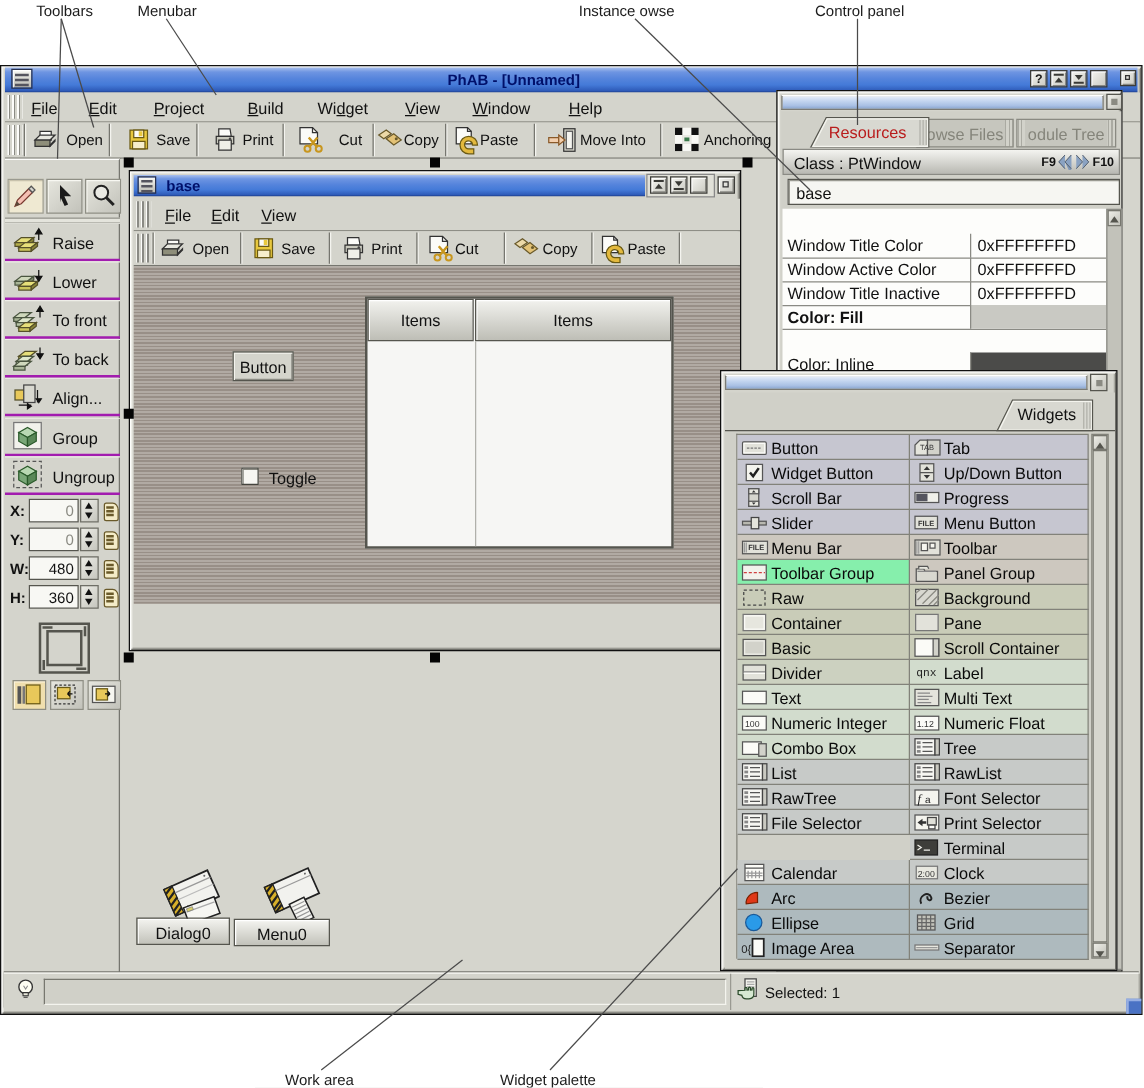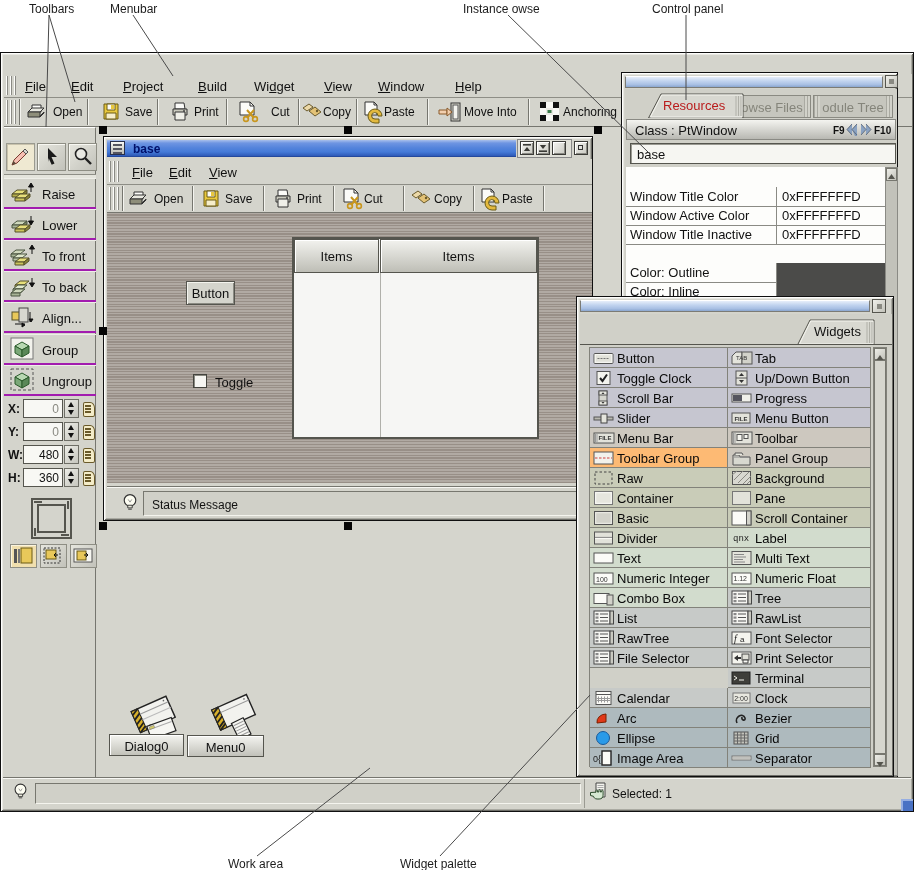--- a/index.html
+++ b/index.html
@@ -65,20 +65,41 @@
       <line x1="133" y1="15" x2="173" y2="76"></line>
       <line x1="508" y1="15" x2="648" y2="152"></line>
       <line x1="686" y1="15" x2="686" y2="100"></line>
       <line x1="257" y1="856" x2="370" y2="768"></line>
       <line x1="440" y1="856" x2="590" y2="695"></line>
     </g>
   </svg>
 
   <div class="win" id="mainwin" style="left:0; top:52px; width:914px; height:760px;">
 
+    <div class="tbar-blue" style="left:3px; top:1px; right:3px; height:20px;">
+      <div style="position:absolute; left:5px; top:1px; width:17px; height:16px; background:linear-gradient(to bottom,#f8f8f4,#b9b9b1); border:1px solid #28304c; box-shadow:inset 1px 1px 0 #fff;">
+        <div style="position:absolute; left:2px; top:3px; right:2px; height:2px; background:#55555f;"></div>
+        <div style="position:absolute; left:2px; top:7px; right:2px; height:2px; background:#55555f;"></div>
+        <div style="position:absolute; left:2px; top:11px; right:2px; height:2px; background:#55555f;"></div>
+      </div>
+      <div style="position:absolute; left:8px; right:100px; top:3px; text-align:center; font-size:12px; font-weight:bold; color:#00106a;">PhAB - [Unnamed]</div>
+      <div class="wbtn" style="left:820px; top:2px;">?</div>
+      <div class="wbtn" style="left:836px; top:2px;"><svg width="12" height="12">
+            <rect x="2" y="2" width="8" height="1.6" fill="#3a3a36"></rect>
+            <path d="M6 5L2.8 9h6.4z" fill="#3a3a36"></path>
+          </svg></div>
+      <div class="wbtn" style="left:852px; top:2px;"><svg width="12" height="12">
+            <rect x="2" y="8.4" width="8" height="1.6" fill="#3a3a36"></rect>
+            <path d="M6 7L2.8 3h6.4z" fill="#3a3a36"></path>
+          </svg></div>
+      <div class="wbtn" style="left:868px; top:2px;"></div>
+      <div class="wbtn" style="left:892px; top:2px; width:13px; height:13px;">
+          <div style="position:absolute; left:3px; top:3px; width:4px; height:4px; border:1.5px solid #333;"></div>
+        </div>
+    </div>
 
     <div class="abs" style="left:3px; top:21px; width:908px; height:24px; background:#d4d4cc; border-bottom:1px solid #8e8e86;">
       <div class="grip" style="left:2px;"></div>
       <div class="mitem" style="left:21px; top:5px;"><u>F</u>ile</div>
       <div class="mitem" style="left:67px; top:5px;"><u>E</u>dit</div>
       <div class="mitem" style="left:119px; top:5px;"><u>P</u>roject</div>
       <div class="mitem" style="left:194px; top:5px;"><u>B</u>uild</div>
       <div class="mitem" style="left:250px; top:5px;">Wi<u>d</u>get</div>
       <div class="mitem" style="left:320px; top:5px;"><u>V</u>iew</div>
       <div class="mitem" style="left:374px; top:5px;"><u>W</u>indow</div>
@@ -438,29 +459,20 @@
           <div class="abs" style="left:86px; top:161px; width:14px; height:14px; background:#f6f6f2; border:1px solid #44443e; box-shadow:inset 1px 1px 0 #8a8a82;"></div>
           <div class="abs" style="left:108px; top:162px; font-size:13px; color:#111;">Toggle</div>
 
           <div class="abs" style="left:185px; top:24px; width:247px; height:202px; border:2px solid #55554e; background:#f6f6f4;">
             <div class="abs" style="left:0; top:0; width:85px; height:34px; background:linear-gradient(to bottom,#f2f2ee,#bebeb6); border:1px solid #55554e; box-shadow:inset 1px 1px 0 #fff; font-size:13px; color:#111; text-align:center; padding-top:9px;">Items</div>
             <div class="abs" style="left:86px; top:0; width:157px; height:34px; background:linear-gradient(to bottom,#f2f2ee,#bebeb6); border:1px solid #55554e; box-shadow:inset 1px 1px 0 #fff; font-size:13px; color:#111; text-align:center; padding-top:9px;">Items</div>
             <div class="abs" style="left:86px; top:34px; width:1px; height:164px; background:#b0b0aa;"></div>
           </div>
         </div>
 
-        <div class="abs" style="left:3px; top:350px; width:485px; height:31px; background:#d4d4cc; border-top:1px solid #f8f8f4; box-shadow:0 -1px 0 #76766f;">
-          <svg class="abs" style="left:15px; top:4px;" width="16" height="22" viewBox="0 0 18 24">
-              <circle cx="9" cy="9" r="6.5" fill="#fdfdf2" stroke="#333" stroke-width="1.3"></circle>
-              <path d="M6.5 14.5h5v3h-5z" fill="#e8e8da" stroke="#333"></path>
-              <path d="M7 19h4" stroke="#333"></path>
-              <path d="M7 8l2 3 2-3" fill="none" stroke="#888"></path>
-            </svg>
-          <div class="abs" style="left:36px; top:3px; width:442px; height:25px; background:#d0d0c8; border:1px solid #77776f; border-bottom-color:#f4f4ee; border-right-color:#f4f4ee; font-size:12px; color:#111; padding:6px 0 0 8px;">Status Message</div>
-        </div>
       </div>
 
       <div class="handle" style="left:2px;   top:-1px;"></div>
       <div class="handle" style="left:247px; top:-1px;"></div>
       <div class="handle" style="left:497px; top:-1px;"></div>
       <div class="handle" style="left:2px;   top:200px;"></div>
       <div class="handle" style="left:497px; top:200px;"></div>
       <div class="handle" style="left:2px;   top:395px;"></div>
       <div class="handle" style="left:247px; top:395px;"></div>
       <div class="handle" style="left:497px; top:395px;"></div>
@@ -508,23 +520,23 @@
             <span class="rval">0xFFFFFFFD</span>
           </div>
         <div class="rrow" style="top:39px;">
             <span class="rlab">Window Active Color</span>
             <span class="rval">0xFFFFFFFD</span>
           </div>
         <div class="rrow" style="top:58px;">
             <span class="rlab">Window Title Inactive</span>
             <span class="rval">0xFFFFFFFD</span>
           </div>
-        <div class="rrow" style="top:96px;">
-            <span class="rlab">Color: Outline</span>
-            <span class="rval" style="background:#4b4b49;"></span>
+        <div class="rrow" style="top:77px;">
+            <span class="rlab" style="font-weight:bold;">Color: Fill</span>
+            <span class="rval" style="background:#c9c9c3;"></span>
           </div>
         <div class="rrow" style="top:115px;">
             <span class="rlab">Color: Inline</span>
             <span class="rval" style="background:#4b4b49;"></span>
           </div>
       </div>
 
       <div class="abs" style="left:260px; top:78px; width:13px; height:609px; background:#c2c2ba; border:1px solid #8a8a84;">
         <div class="abs" style="left:0; top:0; width:11px; height:13px; background:linear-gradient(135deg,#eeeee8,#c2c2ba); border:1px solid #77776f;"><svg width="9" height="11">
               <path d="M4.5 2L1 7h7z" fill="#55554e"></path>
@@ -583,21 +595,21 @@
                 <rect x="11" y="2" width="10" height="12" fill="#d2d2ca" stroke="#555"></rect>
                 <text x="5" y="10" font-size="6" font-family="Liberation Sans" fill="#333">TAB</text>
               </svg></span>
             <span class="tx">Tab</span>
           </div>
         <div class="pcell" style="left:0px;top:20px;width:138px;background:#c6c6d0;">
             <span class="ic"><svg width="22" height="16" viewBox="0 0 22 16">
                 <rect x="4" y="1.5" width="13" height="13" fill="#f4f4ee" stroke="#555"></rect>
                 <path d="M7 8l2.5 3L14 4.5" fill="none" stroke="#222" stroke-width="2"></path>
               </svg></span>
-            <span class="tx">Toggle Clock</span>
+            <span class="tx">Widget Button</span>
           </div>
         <div class="pcell" style="left:138px;top:20px;width:143px;background:#c6c6d0;">
             <span class="ic"><svg width="22" height="16" viewBox="0 0 22 16">
                 <rect x="5" y="1" width="11" height="14" fill="#e2e2da" stroke="#555"></rect>
                 <path d="M5 8h11" stroke="#555"></path>
                 <path d="M10.5 3L8 6h5z" fill="#333"></path>
                 <path d="M10.5 13L8 10h5z" fill="#333"></path>
               </svg></span>
             <span class="tx">Up/Down Button</span>
           </div>
@@ -641,21 +653,21 @@
           </div>
         <div class="pcell" style="left:138px;top:80px;width:143px;background:#cdc8bf;">
             <span class="ic"><svg width="22" height="16" viewBox="0 0 22 16">
                 <rect x="1" y="2" width="20" height="12" fill="#e2e2da" stroke="#555"></rect>
                 <path d="M2.5 3v10M4 3v10" stroke="#999"></path>
                 <rect x="6" y="4.5" width="5" height="6" fill="#f6f6f0" stroke="#555"></rect>
                 <rect x="13" y="4.5" width="4" height="4" fill="#f6f6f0" stroke="#555"></rect>
               </svg></span>
             <span class="tx">Toolbar</span>
           </div>
-        <div class="pcell" style="left:0px;top:100px;width:138px;background:#fdba74;text-align:right;">
+        <div class="pcell" style="left:0px;top:100px;width:138px;background:#86efac;text-align:right;">
             <span class="ic"><svg width="22" height="16" viewBox="0 0 22 16">
                 <rect x="1" y="2" width="19" height="12" fill="#f2f2ec" stroke="#555"></rect>
                 <path d="M2 8h17" stroke="#d04040" stroke-dasharray="2.5 1.5"></path>
               </svg></span>
             <span class="tx">Toolbar Group</span>
           </div>
         <div class="pcell" style="left:138px;top:100px;width:143px;background:#cdc8bf;">
             <span class="ic"><svg width="22" height="16" viewBox="0 0 22 16">
                 <path d="M2 5h6l1 2h10v8H2z" fill="#d8d8d0" stroke="#555"></path>
                 <path d="M4 5V3h7l1 2" fill="#e8e8e0" stroke="#555"></path>

